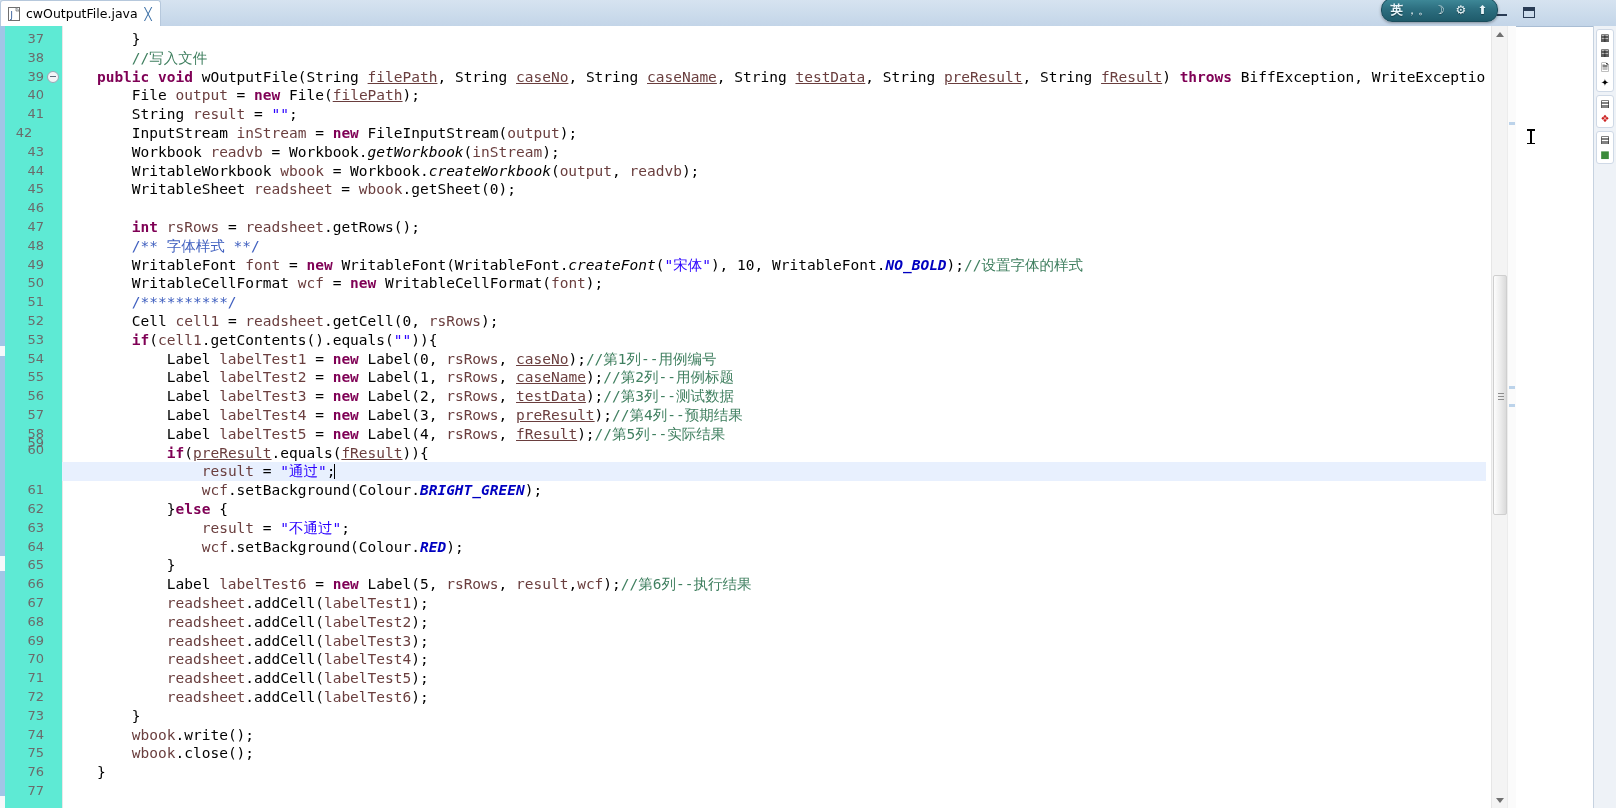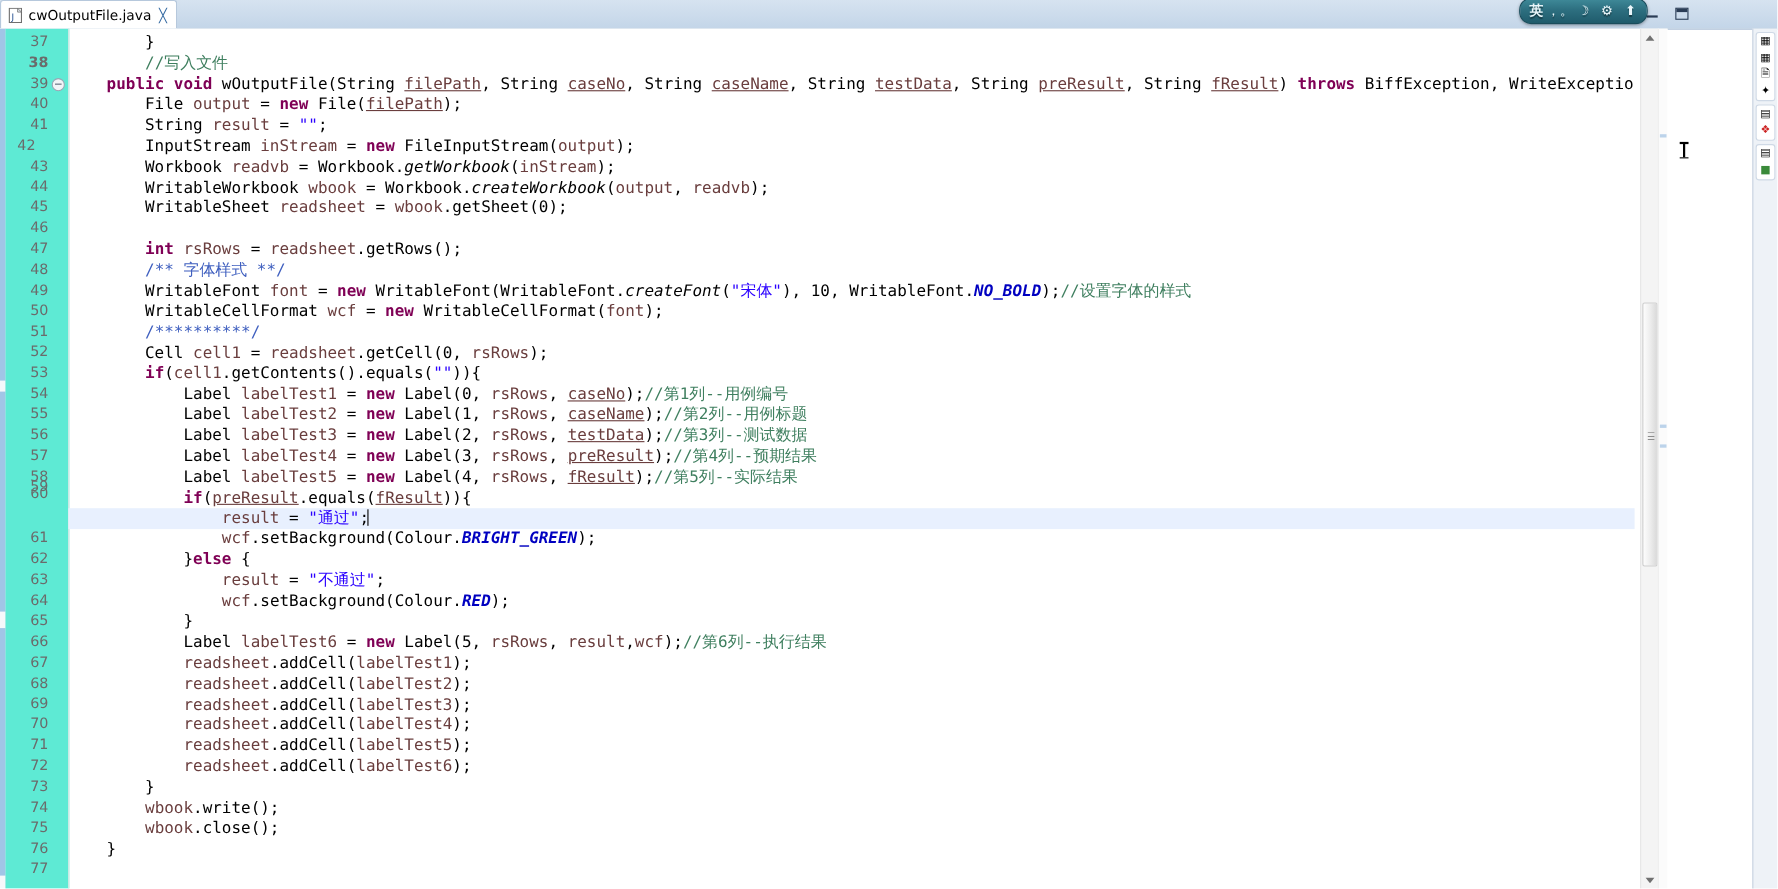--- a/index.html
+++ b/index.html
@@ -374,21 +374,21 @@
   <div class="editor">
 
     <div class="left-ruler" id="leftRuler">
         <div class="mark" style="top: 0px; height: 320px;"></div>
         <div class="mark" style="top: 330px; height: 200px;"></div>
         <div class="mark" style="top: 545px; height: 225px;"></div>
       </div>
 
     <div class="gutter" id="gutter">
         <div class="gnum" style="top: 4px;">37</div>
-        <div class="gnum" style="top: 22.8px; font-weight: bold;">38</div>
+        <div class="gnum" style="top: 22.8px;">38</div>
         <div class="gnum" style="top: 41.6px;">39</div>
         <div class="fold" style="top: 44.6px;"></div>
         <div class="gnum" style="top: 60.4px;">40</div>
         <div class="gnum" style="top: 79.2px;">41</div>
         <div class="gnum" style="top: 98px; text-align: center;">42</div>
         <div class="gnum" style="top: 116.8px;">43</div>
         <div class="gnum" style="top: 135.6px;">44</div>
         <div class="gnum" style="top: 154.4px;">45</div>
         <div class="gnum" style="top: 173.2px;">46</div>
         <div class="gnum" style="top: 192px;">47</div>

